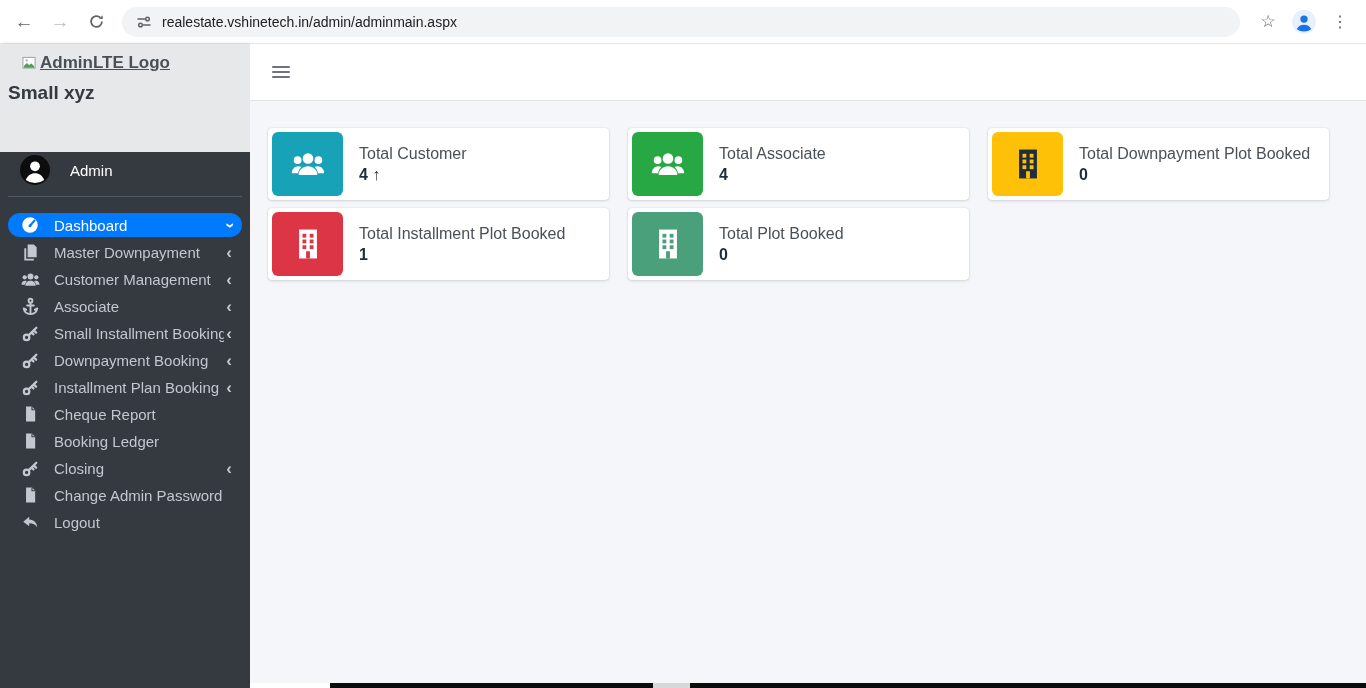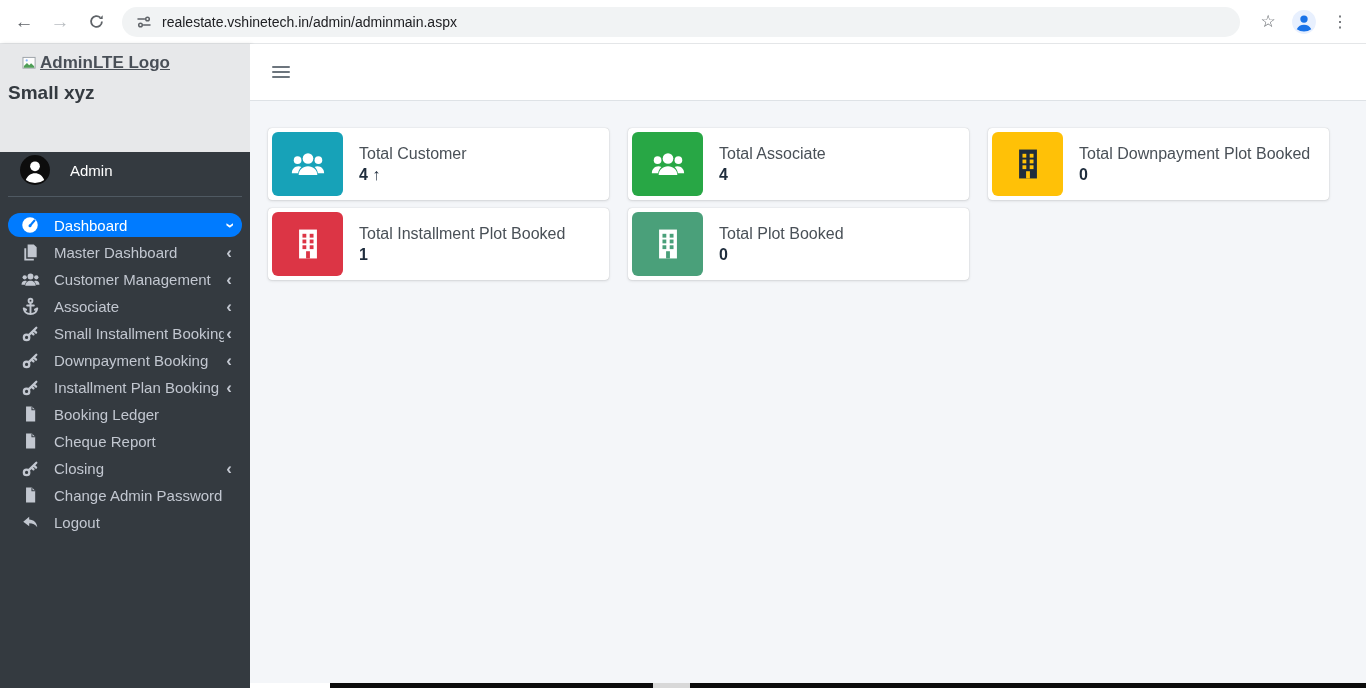--- a/index.html
+++ b/index.html
@@ -171,21 +171,21 @@
   </div>
         <div class="nav-item">
     <span class="mi">
             <svg width="19" height="19" viewBox="0 0 16 16">
               <g fill="currentColor">
                 <path d="M5.6 1.2h5.2l2.4 2.4v8.4H5.6z"></path>
                 <path d="M2.8 4.4h1.6v8.8h6.4v1.6h-8z"></path>
               </g>
             </svg>
           </span>
-    <span class="label">Master Dashboard</span>
+    <span class="label">Master Downpayment</span>
     <span class="chev">‹</span>
   </div>
         <div class="nav-item">
     <span class="mi">
             <svg width="19" height="19" viewBox="0 0 16 16">
               <g fill="currentColor">
                 <circle cx="8" cy="5.4" r="2.5"></circle>
                 <path d="M3.6 13.2c0-2.5 2-4.2 4.4-4.2s4.4 1.7 4.4 4.2z"></path>
                 <circle cx="3.1" cy="6.2" r="1.8"></circle>
                 <circle cx="12.9" cy="6.2" r="1.8"></circle>
@@ -247,31 +247,31 @@
     <span class="label">Installment Plan Booking</span>
     <span class="chev">‹</span>
   </div>
         <div class="nav-item">
     <span class="mi">
             <svg width="17" height="18" viewBox="0 0 16 16">
               <path fill="currentColor" d="M3.8 1h5.6l3 3v11H3.8z"></path>
               <path d="M9.4 1v3h3" fill="none" stroke="#343a40" stroke-width="1"></path>
             </svg>
           </span>
-    <span class="label">Booking Ledger</span>
+    <span class="label">Cheque Report</span>
 
   </div>
         <div class="nav-item">
     <span class="mi">
             <svg width="17" height="18" viewBox="0 0 16 16">
               <path fill="currentColor" d="M3.8 1h5.6l3 3v11H3.8z"></path>
               <path d="M9.4 1v3h3" fill="none" stroke="#343a40" stroke-width="1"></path>
             </svg>
           </span>
-    <span class="label">Cheque Report</span>
+    <span class="label">Booking Ledger</span>
 
   </div>
         <div class="nav-item">
     <span class="mi">
             <svg width="19" height="19" viewBox="0 0 16 16">
               <g fill="none" stroke="currentColor" stroke-width="1.9" stroke-linecap="round">
                 <circle cx="4.7" cy="11.3" r="2.3"></circle>
                 <path d="M6.6 9.4l6.3-6.3M10.7 5.3l2 2M8.9 7.1l1.6 1.6"></path>
               </g>
             </svg>

